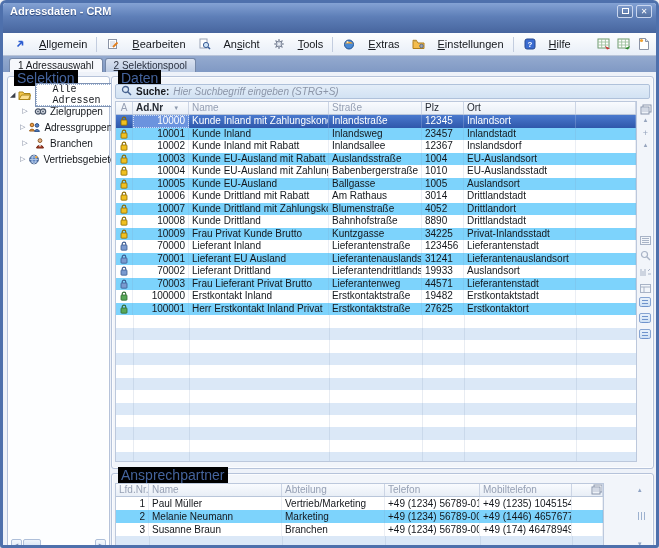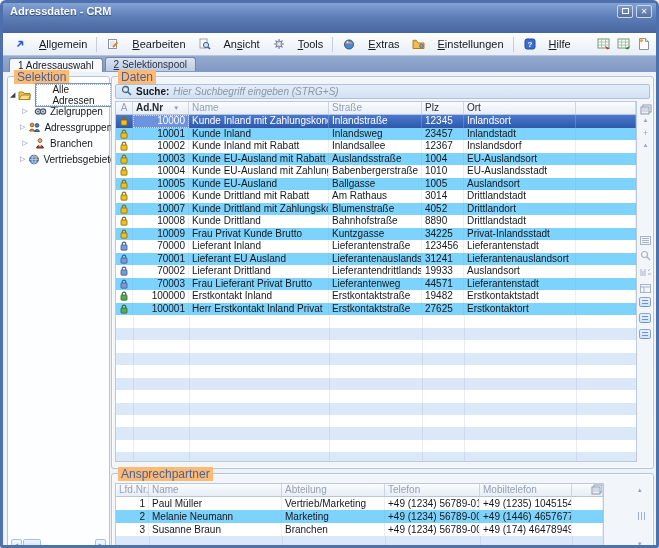--- a/index.html
+++ b/index.html
@@ -11,38 +11,38 @@
   .winbtn{width:16px;height:13px;margin-left:3px;border:1px solid #c9d6ef;border-radius:2px;background:linear-gradient(#7b98cb,#54719f);color:#fff;font-size:8px;line-height:11px;text-align:center;cursor:default;}
   .restore-glyph{display:block;width:7px;height:6px;border:1px solid #fff;margin:2px auto 0;}
   
   .menubar{height:23px;background:linear-gradient(#fdfeff,#e8eef7);border-bottom:1px solid #b9c4d8;display:flex;align-items:center;padding:0 4px;}
   .mitem{display:flex;align-items:center;gap:12px;padding:2px 6px;font-size:11px;color:#15181d;border-radius:2px;}
   .msep{width:1px;height:15px;background:#c3cddf;margin:0 3px;}
   .mspacer{flex:1;}
   .ticon{width:16px;height:15px;display:inline-flex;align-items:center;justify-content:center;margin-left:4px;}
   u{text-decoration:underline;}
   
-  .tabstrip{height:16px;background:linear-gradient(#94aacf,#8099c4);display:flex;align-items:center;padding:0 0 0 6px;}
+  .tabstrip{height:16px;background:linear-gradient(#94aacf,#8099c4);display:flex;align-items:flex-end;padding:0 0 0 6px;}
   .tab{font-size:10px;padding:1px 8px 1px 8px;border:1px solid #7487a8;border-bottom:none;border-radius:3px 3px 0 0;margin-right:2px;}
   .tab.active{background:#f6f8fc;color:#15181d;position:relative;top:1px;padding-bottom:2px;}
   .tab.inactive{background:linear-gradient(#dbe3f1,#bccbe3);color:#2a3140;}
   
   .content{position:relative;height:486px;background:#eef2f9;}
   .groupbox{position:absolute;border:1px solid #b6c3da;border-radius:3px;box-shadow:inset 0 0 0 1px rgba(255,255,255,.7);}
-  .gb-label{position:absolute;top:-7px;left:6px;background:#fdba74;padding:0 3px;font-size:12px;color:#44639c;}
+  .gb-label{position:absolute;top:-7px;left:6px;background:#000000;padding:0 3px;font-size:14px;color:#44639c;}
   .gb-selektion{left:4px;top:4px;width:103px;height:478px;background:#fdfeff;}
   .gb-daten{left:108px;top:4px;width:543px;height:393px;background:#f2f5fa;}
   .gb-ansprech{left:108px;top:401px;width:543px;height:100px;background:#f2f5fa;}
   
   .tree{position:absolute;top:10px;left:2px;right:2px;font-size:10px;color:#15181d;}
   .trow{display:flex;align-items:center;height:16px;gap:3px;}
   .trow .exp{width:10px;text-align:center;font-size:7px;color:#6d7890;}
   .trow .exp.open{color:#3a3f4a;}
   .trow.child{padding-left:10px;}
-  .rootlabel{border:1px solid #8094b5;background:#fff;padding:0 16px;outline:1px dotted #9ab0d0;outline-offset:-2px;}
+  .rootlabel{border:1px solid #8094b5;background:#fff;padding:0 16px;outline:1px dotted #9ab0d0;outline-offset:-2px;font-family:Liberation Mono, monospace;}
   .tico{width:14px;height:12px;display:inline-flex;align-items:center;justify-content:center;}
   
   .hscroll{position:absolute;left:3px;right:3px;bottom:3px;height:11px;display:flex;align-items:stretch;}
   .hs-btn{width:11px;background:linear-gradient(#f4f8fd,#dbe7f5);border:1px solid #aebfd9;border-radius:2px;color:#7d93b8;font-size:7px;line-height:9px;text-align:center;}
   .hs-thumb{width:18px;margin-left:1px;background:linear-gradient(#eef4fb,#cfdff2);border:1px solid #aebfd9;border-radius:2px;}
   .hs-track{flex:1;}
   
   .searchbar{position:absolute;left:3px;top:7px;width:535px;height:15px;background:linear-gradient(#e3edf8,#d2e2f3);border:1px solid #afc1da;border-radius:2px;display:flex;align-items:center;gap:4px;padding:0 5px;font-size:10px;}
   .search-label{font-weight:bold;color:#15181d;}
   .search-ph{font-style:italic;color:#8b95a8;}

